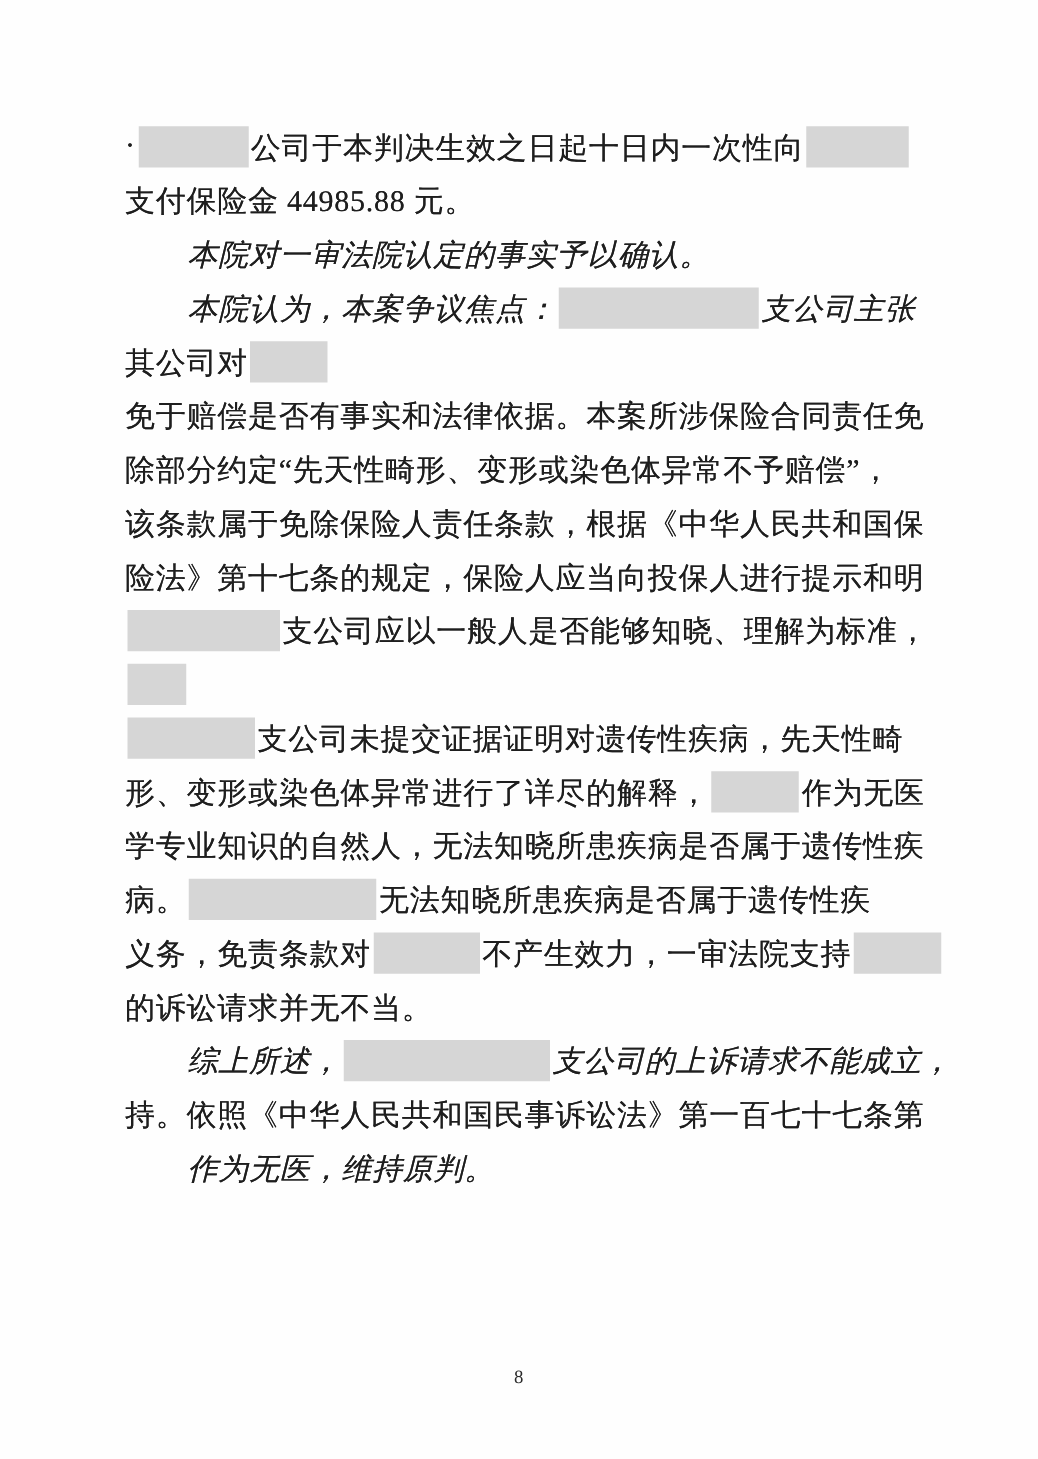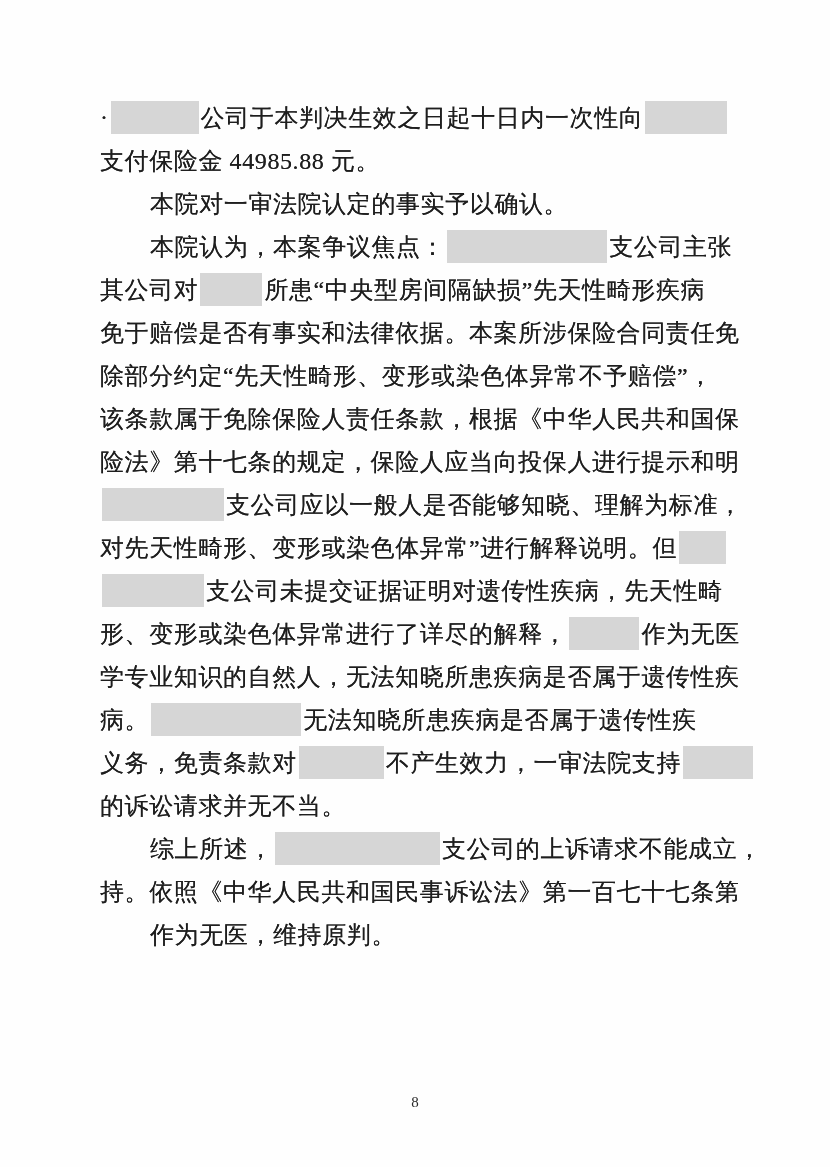--- a/index.html
+++ b/index.html
@@ -23,20 +23,21 @@
     width: 650px;
   }
   .line {
     height: 43px;
     display: flex;
     align-items: center;
     white-space: nowrap;
   }
   .line.indent {
     padding-left: 50px;
+    font-style: italic;
   }
   .seg {
     font-size: 24px;
     letter-spacing: 0.6px;
     text-shadow: 0 0 0.4px #3a3a3a;
   }
   .redaction {
     display: inline-block;
     height: 33px;
     background: #d6d6d6;
@@ -71,40 +72,38 @@
         <span class="seg">本院对一审法院认定的事实予以确认。</span>
       </div>
       <div class="line indent">
         <span class="seg">本院认为，本案争议焦点：</span>
         <span class="redaction" style="width: 160px; background: rgb(214, 214, 214);"></span>
         <span class="seg">支公司主张</span>
       </div>
       <div class="line">
         <span class="seg">其公司对</span>
         <span class="redaction" style="width: 62px; background: rgb(214, 214, 214);"></span>
-        <span class="seg">所患“中央型房间隔缺损”先天性畸形疾病</span>
       </div>
       <div class="line">
         <span class="seg">免于赔偿是否有事实和法律依据。本案所涉保险合同责任免</span>
       </div>
       <div class="line">
         <span class="seg">除部分约定“先天性畸形、变形或染色体异常不予赔偿”，</span>
       </div>
       <div class="line">
         <span class="seg">该条款属于免除保险人责任条款，根据《中华人民共和国保</span>
       </div>
       <div class="line">
         <span class="seg">险法》第十七条的规定，保险人应当向投保人进行提示和明</span>
       </div>
       <div class="line">
         <span class="redaction" style="width: 122px; background: rgb(214, 214, 214);"></span>
         <span class="seg">支公司应以一般人是否能够知晓、理解为标准，</span>
       </div>
       <div class="line">
-        <span class="seg">对先天性畸形、变形或染色体异常”进行解释说明。但</span>
         <span class="redaction" style="width: 47px; background: rgb(214, 214, 214);"></span>
       </div>
       <div class="line">
         <span class="redaction" style="width: 102px; background: rgb(214, 214, 214);"></span>
         <span class="seg">支公司未提交证据证明对遗传性疾病，先天性畸</span>
       </div>
       <div class="line">
         <span class="seg">形、变形或染色体异常进行了详尽的解释，</span>
         <span class="redaction" style="width: 70px; background: rgb(214, 214, 214);"></span>
         <span class="seg">作为无医</span>

